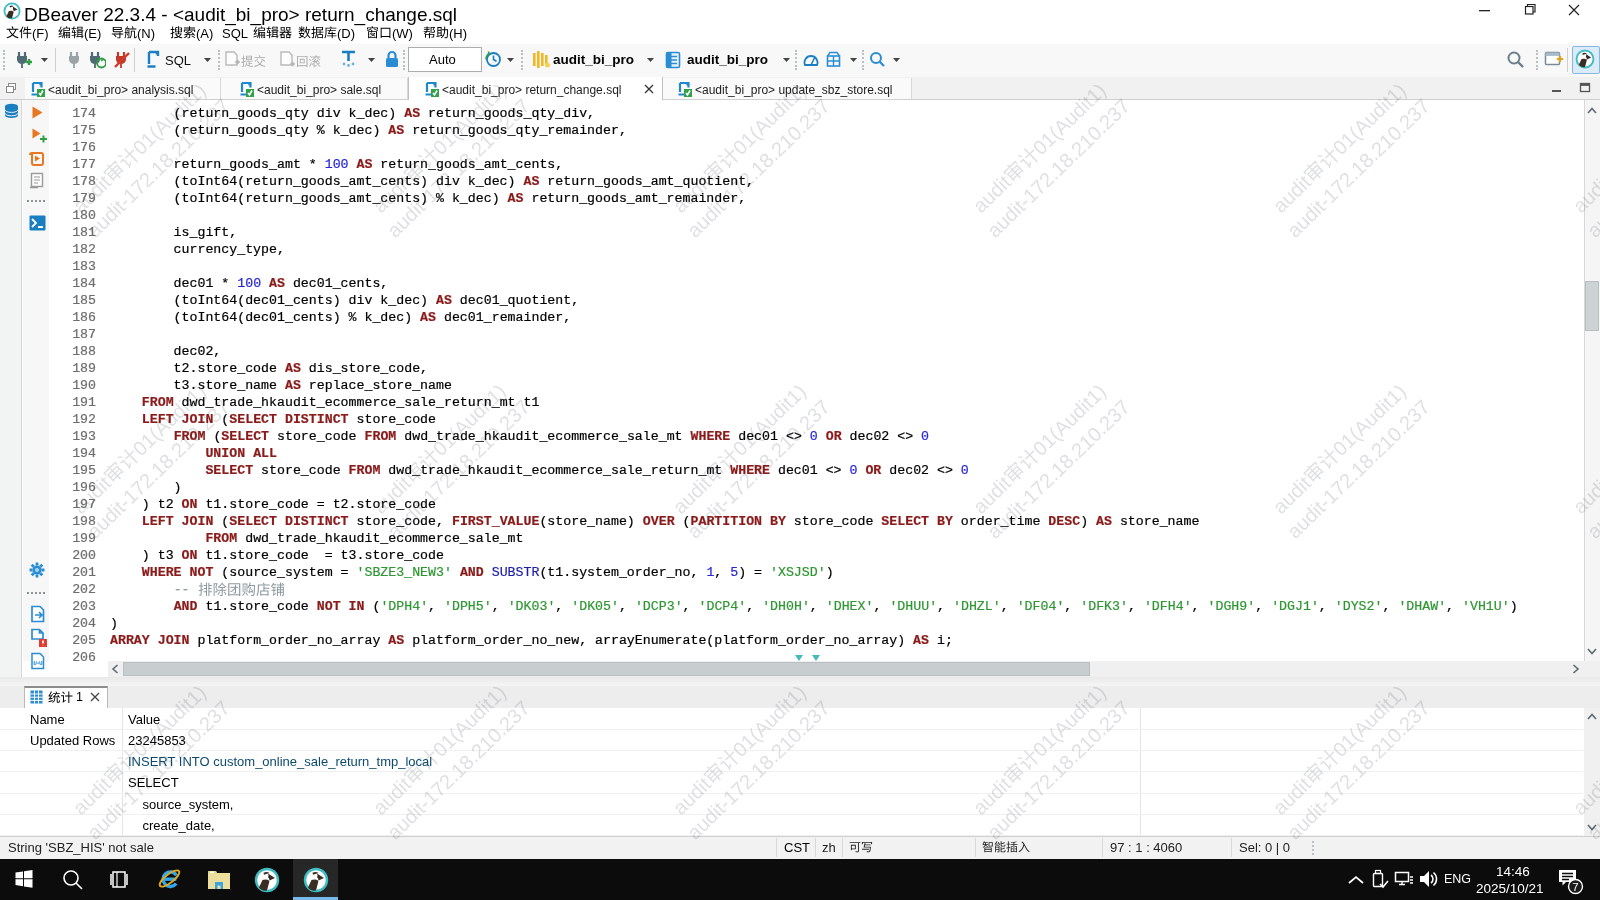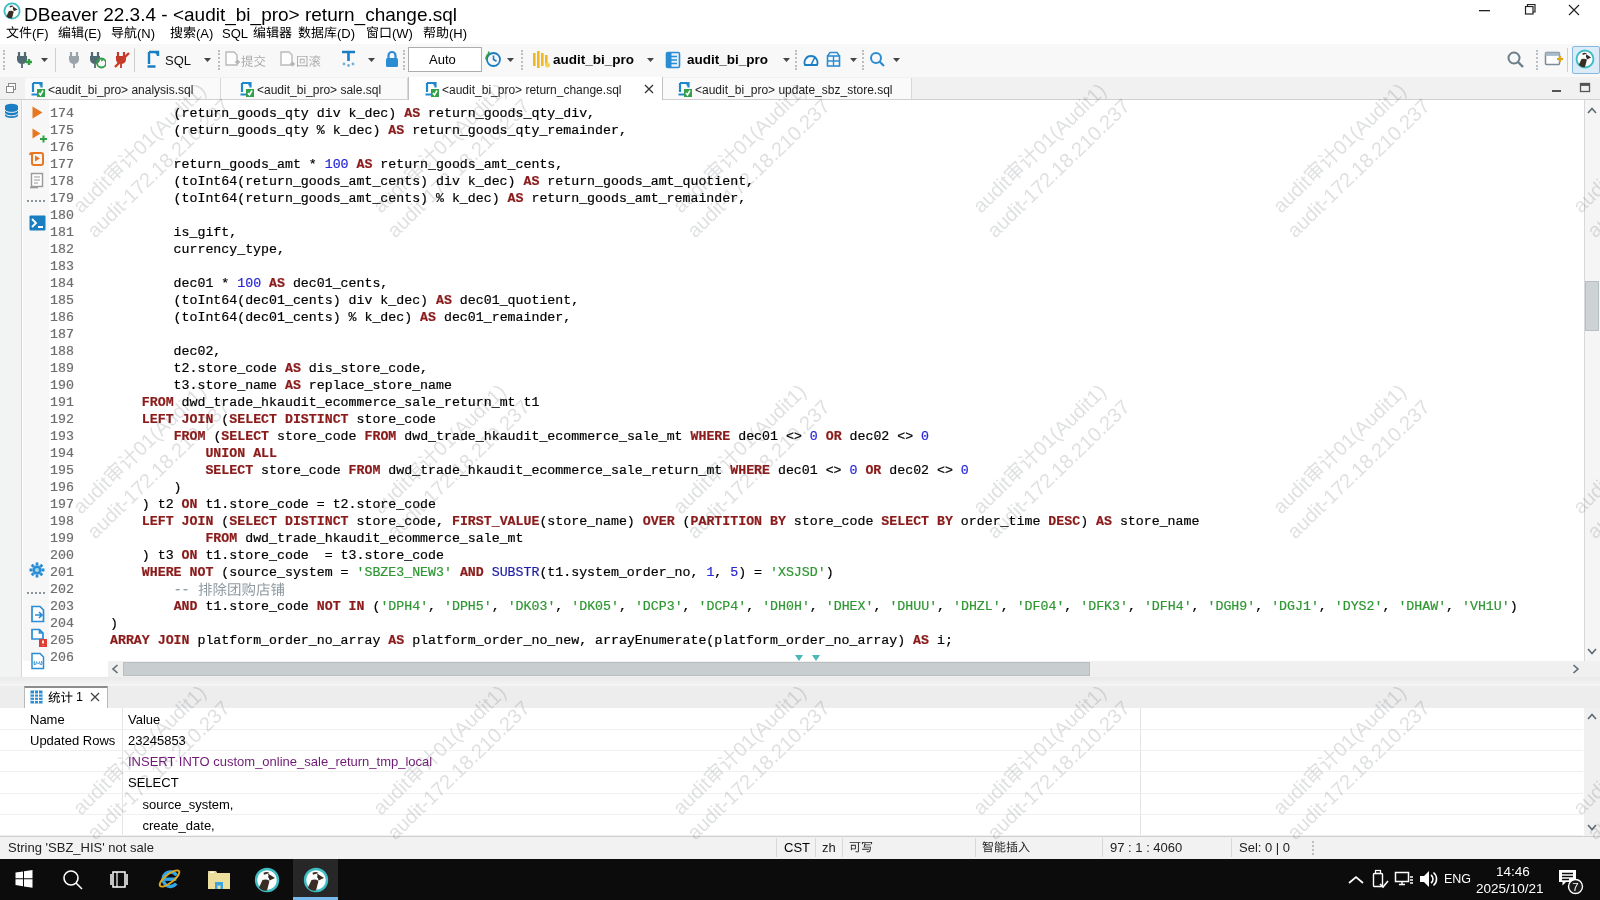--- a/index.html
+++ b/index.html
@@ -275,21 +275,21 @@
   </svg>
 <svg class="abs" style="left:30px;top:628px" width="17" height="19" viewBox="0 0 17 19">
 <path d="M2 1.5 h7.5 l3.5 3.5 v6 h-11 z M9.5 1.5 v3.5 h3.5" fill="#fff" stroke="#2a8dd4" stroke-width="1.7"></path>
 <rect x="9" y="11" width="8" height="8" fill="#e03c31"></rect>
     <path d="M13 12.5 v3 M13 17.2 v0.4" stroke="#fff" stroke-width="1.7"></path>
   </svg>
 <svg class="abs" style="left:30px;top:652px" width="16" height="18" viewBox="0 0 16 18">
 <path d="M2 1.5 h8 l3.5 3.5 v11.5 h-11.5 z" fill="#fff" stroke="#2a8dd4" stroke-width="1.5"></path>
 <path d="M4.5 9 q-1 2 0 4 M11.5 9 q1 2 0 4 M6.5 9.5 l-0.8 3.4 M9.5 9.5 l0.8 3.4 M7.2 11.2 h1.8" stroke="#2a8dd4" stroke-width="1" fill="none"></path>
   </svg>
-<pre class="abs" style="left:50px;top:105px;width:46px;text-align:left;color:#6e6e6e">174
+<pre class="abs" style="left:50px;top:105px;width:46px;text-align:right;color:#6e6e6e">174
 175
 176
 177
 178
 179
 180
 181
 182
 183
 184
@@ -392,21 +392,21 @@
 <div class="sep" style="left:122px;top:708px;height:128px;background:#e4e4e4"></div>
 <div class="sep" style="left:1140px;top:708px;height:128px;background:#e4e4e4"></div>
 <div class="abs" style="left:0;top:729px;width:1583px;height:1px;background:#f0f0f0"></div>
 <div class="abs" style="left:0;top:750px;width:1583px;height:1px;background:#f0f0f0"></div>
 <div class="abs" style="left:0;top:771px;width:1583px;height:1px;background:#f0f0f0"></div>
 <div class="abs" style="left:0;top:793px;width:1583px;height:1px;background:#f0f0f0"></div>
 <div class="abs" style="left:0;top:814px;width:1583px;height:1px;background:#f0f0f0"></div>
 <div class="abs" style="left:0;top:835px;width:1583px;height:1px;background:#f0f0f0"></div>
 <span class="t" style="left:30px;top:733px;font-size:13px;color:#000">Updated Rows</span>
 <span class="t" style="left:128px;top:733px;font-size:13px;color:#000">23245853</span>
-<span class="t" style="left:128px;top:754px;font-size:13px;color:#701a75">INSERT INTO custom_online_sale_return_tmp_local</span>
+<span class="t" style="left:128px;top:754px;font-size:13px;color:#0c4a6e">INSERT INTO custom_online_sale_return_tmp_local</span>
 <span class="t" style="left:128px;top:775px;font-size:13px;color:#000">SELECT</span>
 <span class="t" style="left:128px;top:797px;font-size:13px;color:#000">&nbsp;&nbsp;&nbsp;&nbsp;source_system,</span>
 <span class="t" style="left:128px;top:818px;font-size:13px;color:#000">&nbsp;&nbsp;&nbsp;&nbsp;create_date,</span>
 <div class="abs" style="left:1584px;top:708px;width:16px;height:128px;background:#f0f0f0"></div>
 <svg class="abs" style="left:1587px;top:713px" width="10" height="8">
     <path d="M1 6 L5 1.5 L9 6" fill="none" stroke="#5f6a70" stroke-width="1.6"></path>
   </svg>
 <svg class="abs" style="left:1587px;top:823px" width="10" height="8">
     <path d="M1 2 L5 6.5 L9 2" fill="none" stroke="#5f6a70" stroke-width="1.6"></path>
   </svg>

